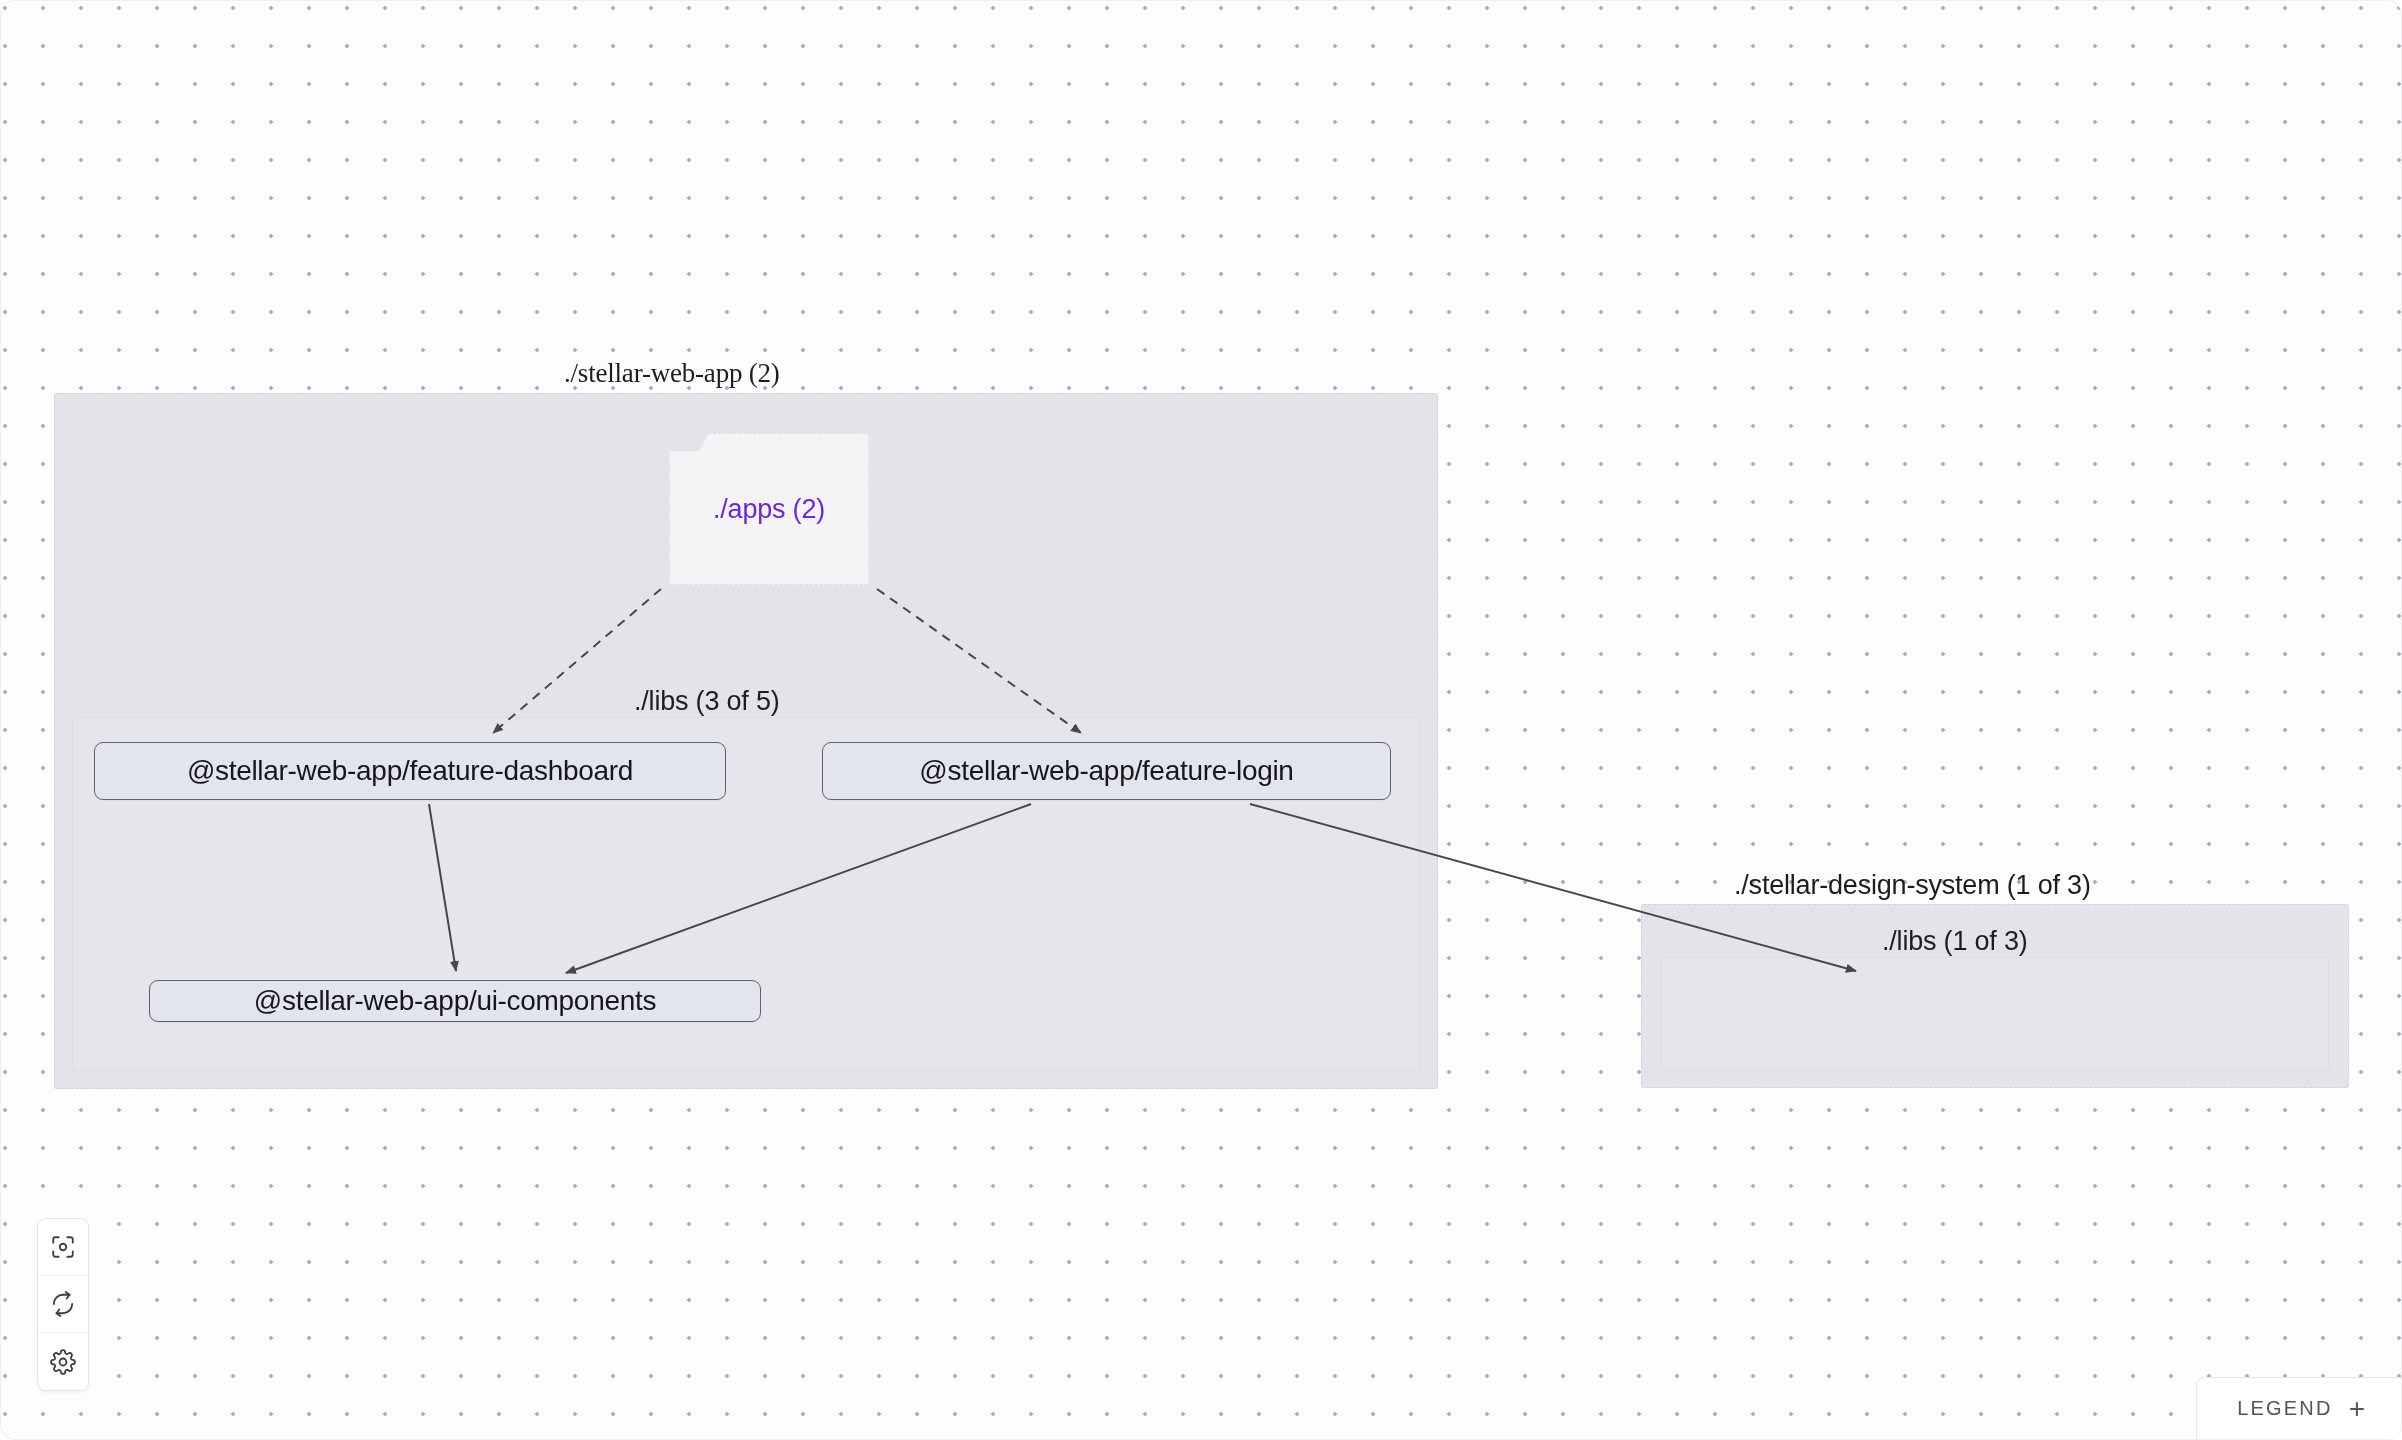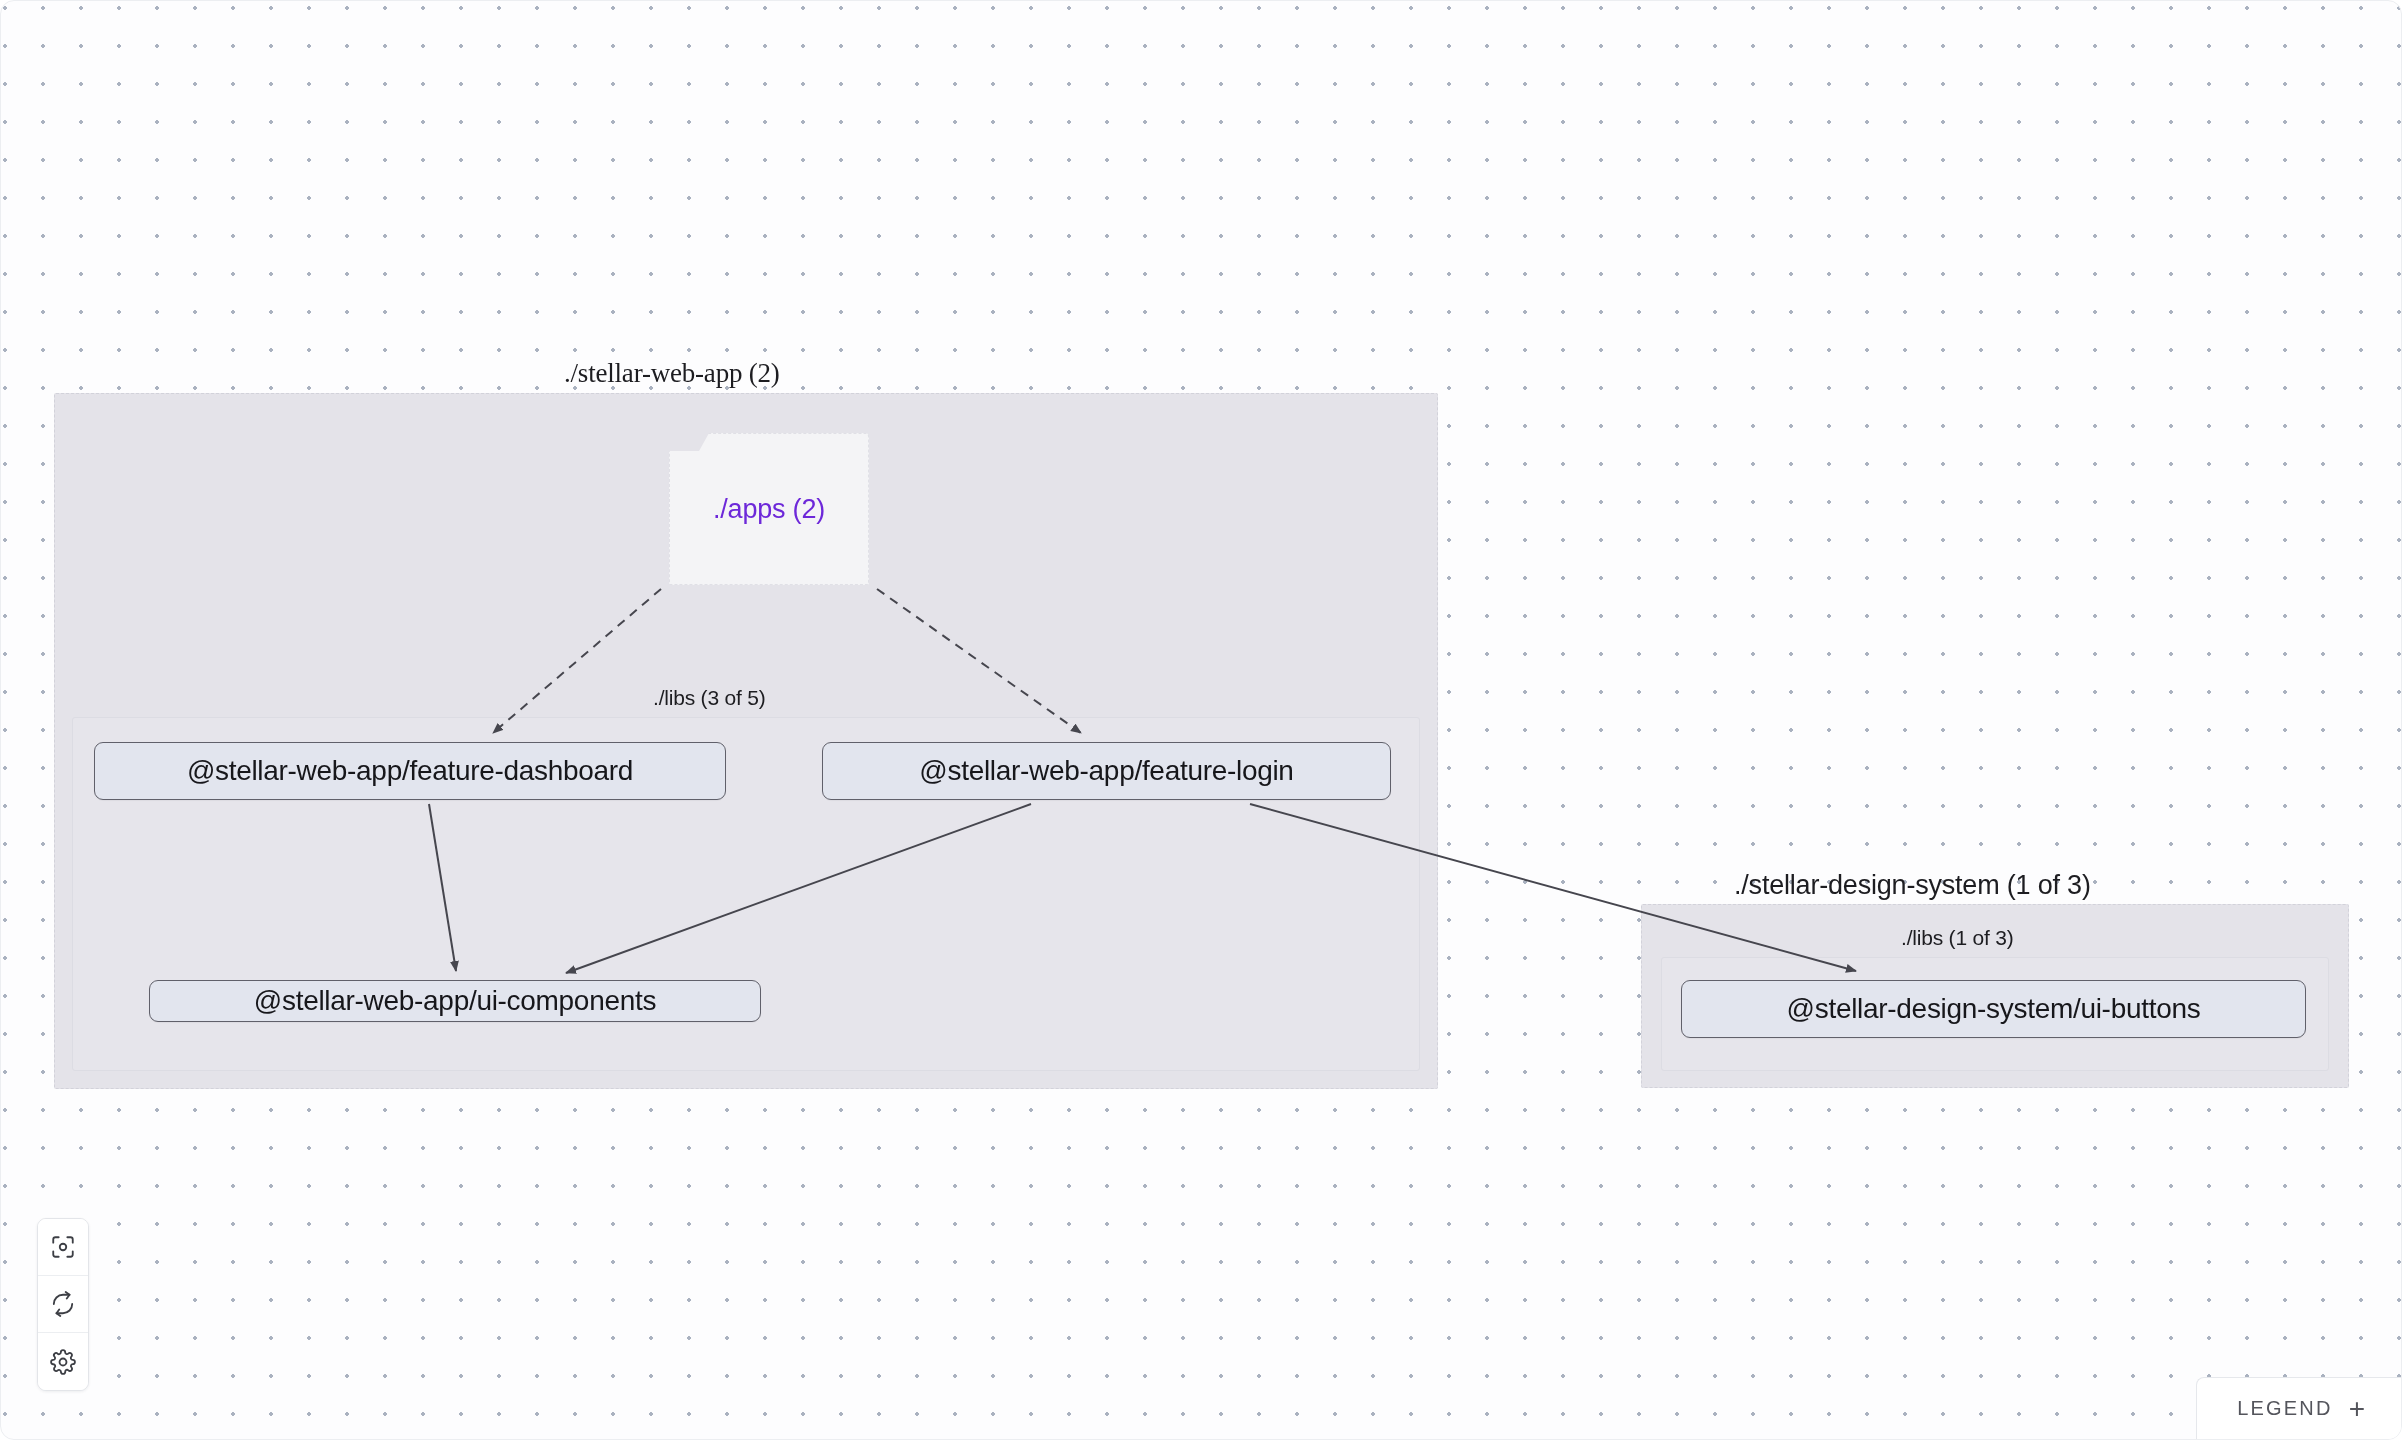--- a/index.html
+++ b/index.html
@@ -40,25 +40,24 @@
 
   
   .dir-box {
     position: absolute;
     background: rgba(255,255,255,0.10);
     border: 1.5px solid #dcdce3;
     border-radius: 3px;
   }
   .dir-label {
     position: absolute;
-    font-size: 21px;
+    font-size: 27px;
     color: #1d1d21;
     white-space: nowrap;
     letter-spacing: -0.2px;
-    margin-left: 19px;
   }
 
   
   .folder-node {
     position: absolute;
     background: #f4f4f6;
     border: 1.5px dashed #e0e0e6;
     display: flex;
     align-items: center;
     justify-content: center;
@@ -178,23 +177,20 @@
   </div>
 
   <div class="project-label" style="left:1733px; top:869px;">./stellar-design-system (1 of 3)</div>
 
   <div class="project-box" style="left:1640px; top:903px; width:708px; height:184px;"></div>
 
   <div class="dir-label" style="left:1881px; top:925px;">./libs (1 of 3)</div>
 
   <div class="dir-box" style="left:1660px; top:956px; width:668px; height:114px;"></div>
 
-  <div class="lib-node" style="left:1680px; top:979px; width:625px; height:58px;">
-    <span>@stellar-design-system/ui-buttons</span>
-  </div>
 
   <svg id="edges" viewBox="0 0 2402 1440" xmlns="http://www.w3.org/2000/svg">
     <defs>
       <marker id="ah" markerWidth="13" markerHeight="13" refX="10" refY="4.5" orient="auto" markerUnits="userSpaceOnUse">
         <path d="M0,0 L11,4.5 L0,9 z" fill="#46464e"></path>
       </marker>
     </defs>
 
     <path d="M 660,588 L 492,732" fill="none" stroke="#46464e" stroke-width="2" stroke-dasharray="9 7" marker-end="url(#ah)"></path>
 

